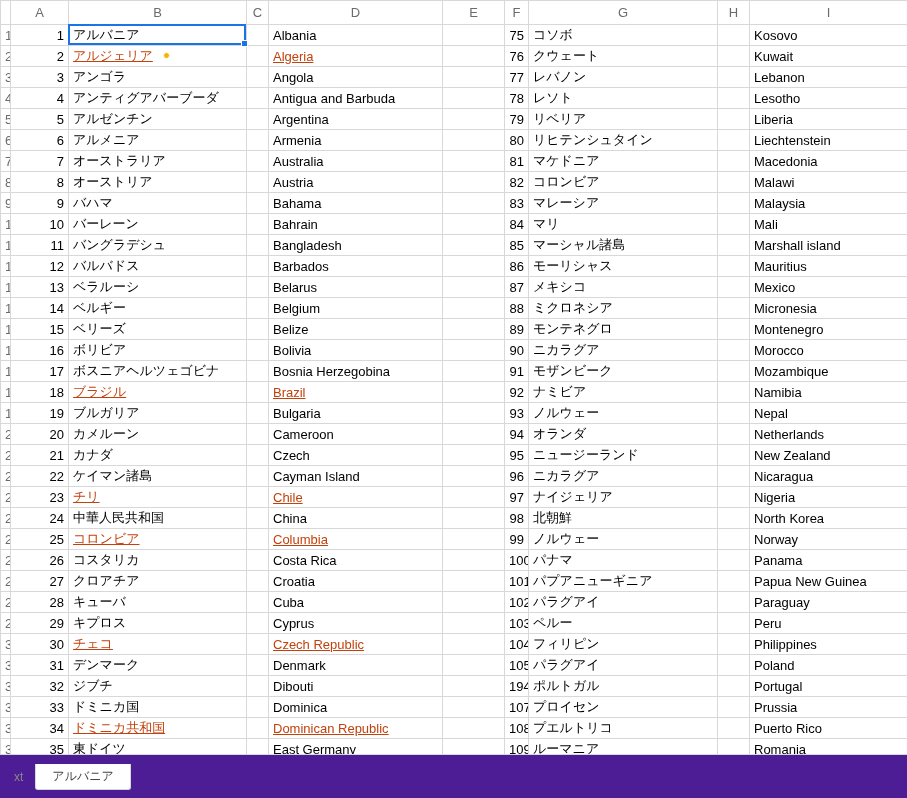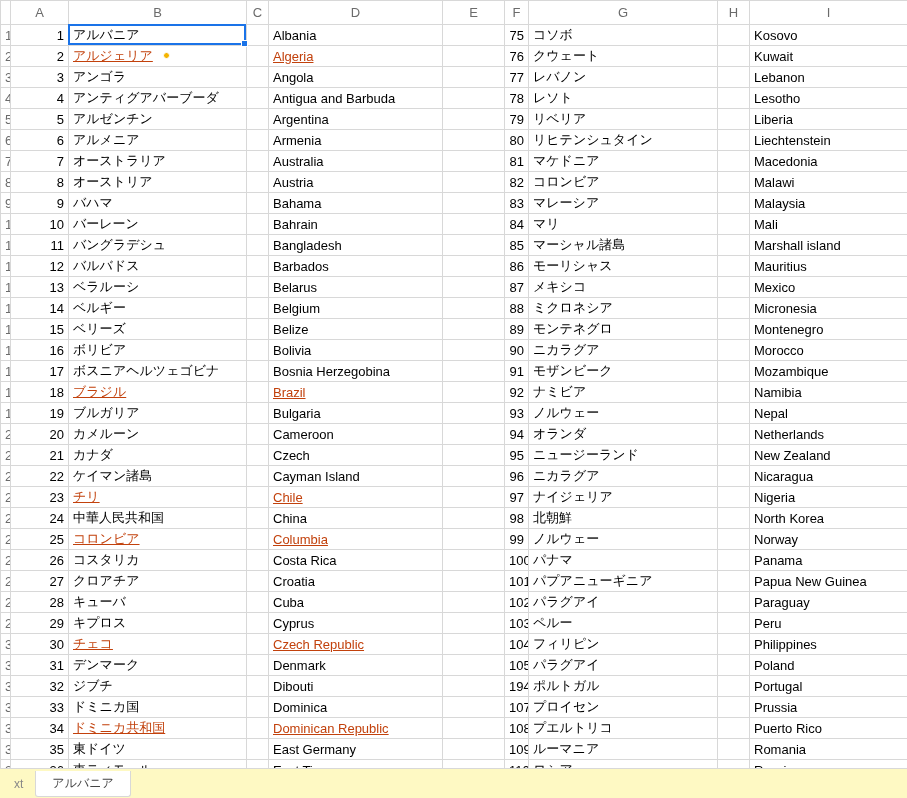--- a/index.html
+++ b/index.html
@@ -90,22 +90,22 @@
     border: 1px solid #fff;
     z-index: 6;
     pointer-events: none;
   }
 
   
   .tabbar {
     position: absolute;
     left: 0; right: 0;
     bottom: 0;
-    height: 30px;
-    background: #fef9c3;
+    height: 44px;
+    background: #4c1d95;
     border-top: 1px solid #d8d8d8;
     display: flex;
     align-items: center;
     padding-left: 8px;
     color: #666;
     font-size: 12px;
   }
   .tabbar .tab {
     padding: 4px 16px;
     border: 1px solid #d8d8d8;

